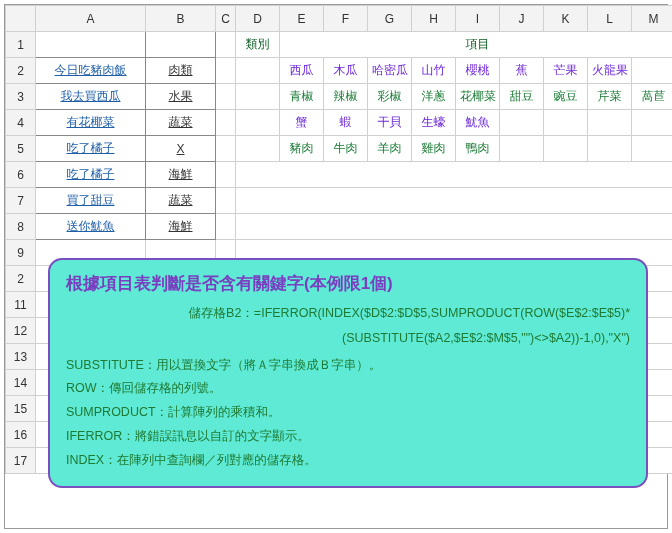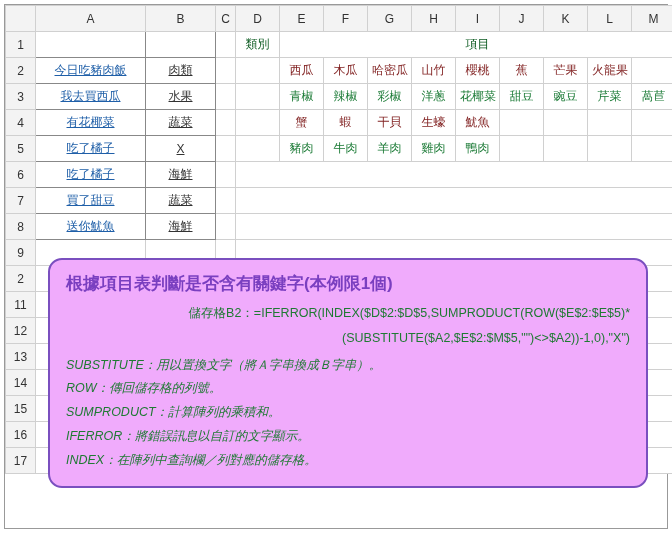--- a/index.html
+++ b/index.html
@@ -53,34 +53,34 @@
   .hdr-blue-right { text-align: right; padding-right: 8px; }
   
   .hdr-green-dark { background: #7fd28f; color: #0a5a1f; font-weight: bold; }
   .hdr-green-light { background: #a8e4b3; color: #0a5a1f; font-weight: bold; }
   
   .colA { color: #1f5fa8; text-align: center; }
   .colB { color: #333; text-align: center; background: #f0f0f0; }
   
   .cat-cell { background: #2fb257; color: #fff; font-weight: bold; }
   
-  .item-row-odd  { background: #d6f2dd; color: #7f1d1d; }
+  .item-row-odd  { background: #d6f2dd; color: #6d28d9; }
   .item-row-even { background: #b8e9c4; color: #1a7a35; }
   
   .ab-border { border: 1px solid #888 !important; text-decoration: underline; }
   
   .spacer { background: #fff; border-left: 1px solid #d0d0d0; border-right: 1px solid #d0d0d0; }
   
   .callout {
     position: absolute;
     left: 48px;
     top: 258px;
     width: 600px;
     height: 230px;
-    background: #f0abfc;
+    background: #5eead4;
     border: 2px solid #7a4fbf;
     border-radius: 14px;
     padding: 12px 16px 10px 16px;
   }
   .callout .title {
     color: #7a3fc0;
     font-size: 17px;
     font-weight: bold;
     margin-bottom: 8px;
   }
@@ -88,21 +88,20 @@
     color: #1f7a33;
     font-size: 12.5px;
     line-height: 1.7;
     margin-bottom: 4px;
     text-align: right;
   }
   .callout .desc {
     color: #1f7a33;
     font-size: 12.5px;
     line-height: 1.9;
-    font-style: italic;
   }
 </style>
 </head>
 <body>
 
 <div class="sheet">
 <table class="grid">
   <colgroup>
     <col class="c-rowhdr">
     <col class="c-A">

